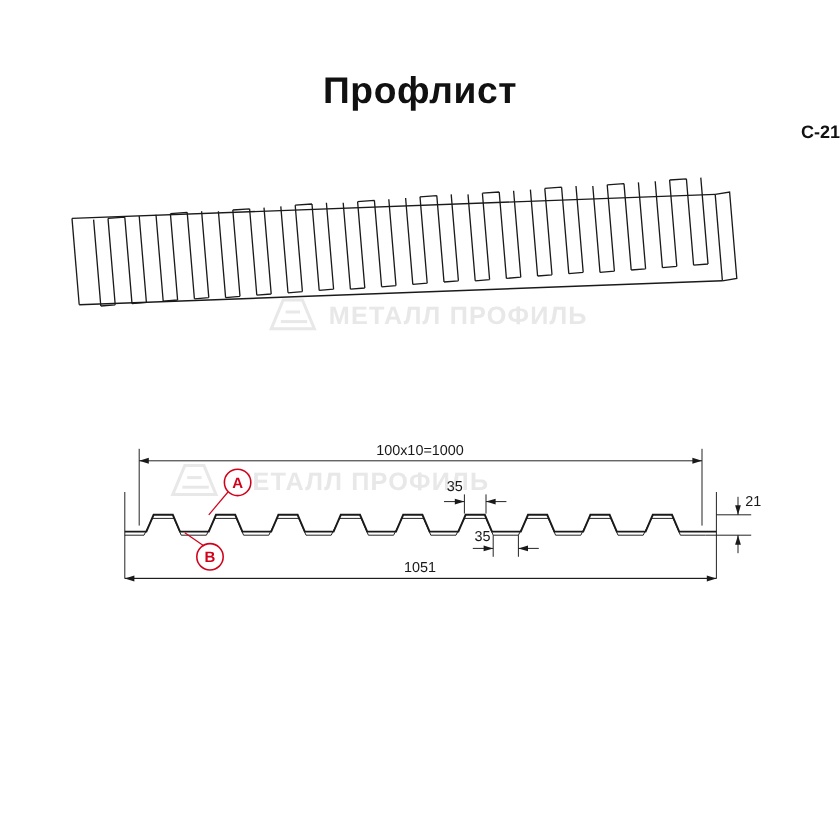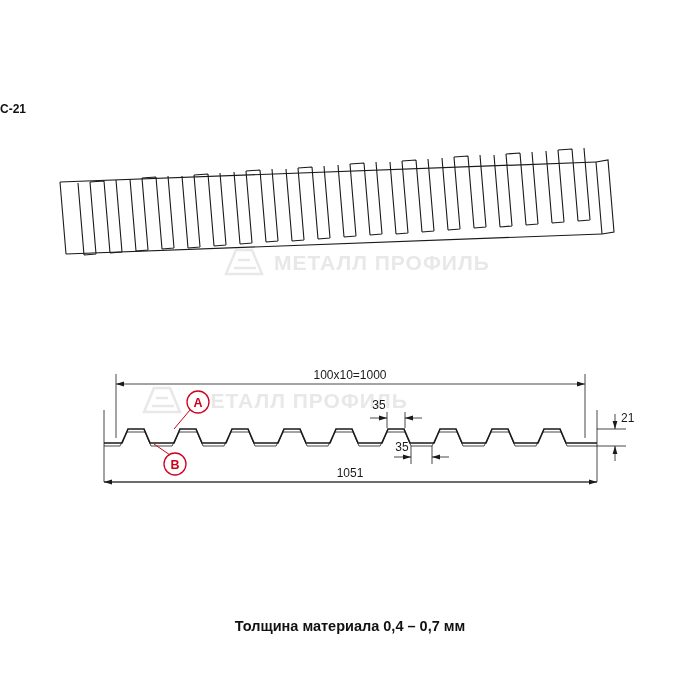--- a/index.html
+++ b/index.html
@@ -30,22 +30,22 @@
     font-size: 31px;
     font-weight: bold;
     letter-spacing: 0.5px;
     color: #111111;
   }
   .subtitle {
     position: absolute;
     top: 102px;
     left: 0;
     width: 700px;
-    text-align: left;
-    font-size: 12px;
+    text-align: right;
+    font-size: 15px;
     font-weight: bold;
     color: #111111;
   }
   
   .perspective {
     position: absolute;
     top: 150px;
     left: 60px;
     width: 580px;
     height: 145px;
@@ -88,20 +88,21 @@
     font-weight: bold;
     fill: #d0021b;
   }
   svg { display: block; overflow: visible; }
 </style>
 </head>
 <body>
 
 <div class="page">
 
+  <div class="title">Профлист</div>
   <div class="subtitle">С-21</div>
 
   <div class="watermark wm1">
     <svg width="300" height="60" viewBox="0 0 300 60" aria-hidden="true">
       <g fill="none" stroke="#e8e8e8" stroke-width="2.5">
         <path d="M4 44 L14 20 L30 20 L40 44 Z"></path>
         <path d="M16 30 L28 30"></path>
         <path d="M12 38 L34 38"></path>
       </g>
       <text x="52" y="40" class="wm-text-svg" fill="#e8e8e8" font-family="Liberation Sans, sans-serif" font-size="21" font-weight="bold" letter-spacing="1">МЕТАЛЛ ПРОФИЛЬ</text>
@@ -243,15 +244,14 @@
       <g stroke="#1a1a1a" fill="none" stroke-width="0.8">
         <line x1="34" y1="122" x2="527" y2="122"></line>
         <path d="M34 122 L42 119.5 L42 124.5 Z" fill="#1a1a1a" stroke="none"></path>
         <path d="M527 122 L519 119.5 L519 124.5 Z" fill="#1a1a1a" stroke="none"></path>
       </g>
       <text x="280" y="117" text-anchor="middle" class="dim-label">1051</text>
 
     </svg>
   </div>
 
-  <div class="footer">Толщина материала 0,4 – 0,7 мм</div>
 
 </div>
 
 </body></html>

